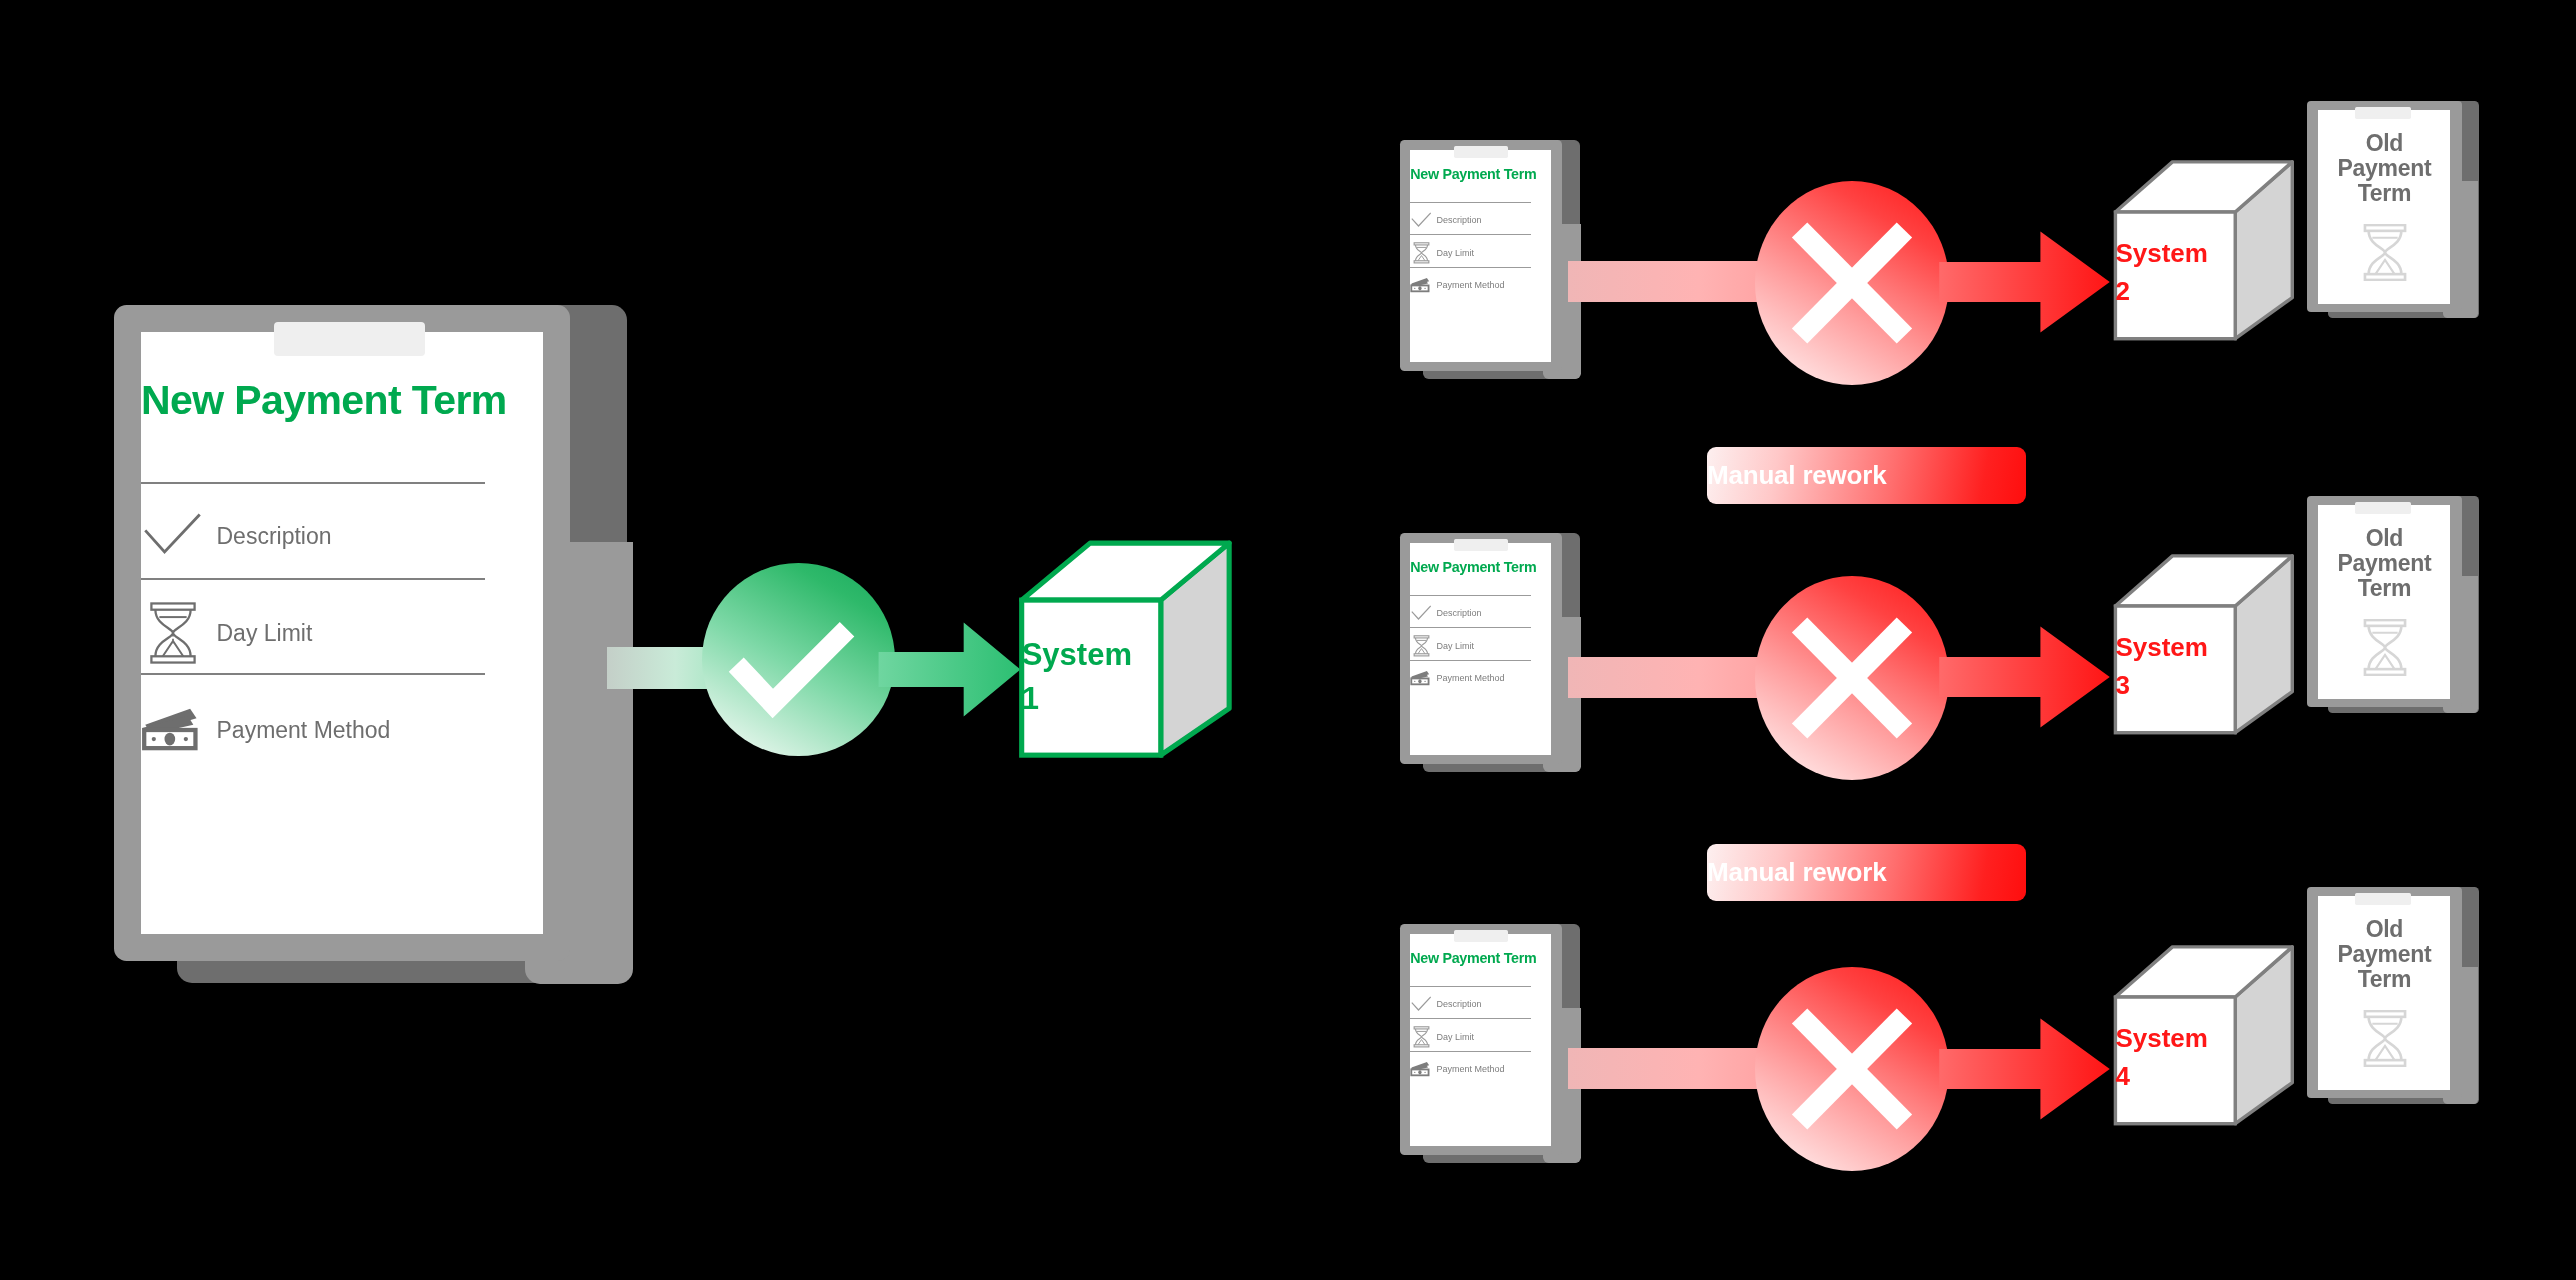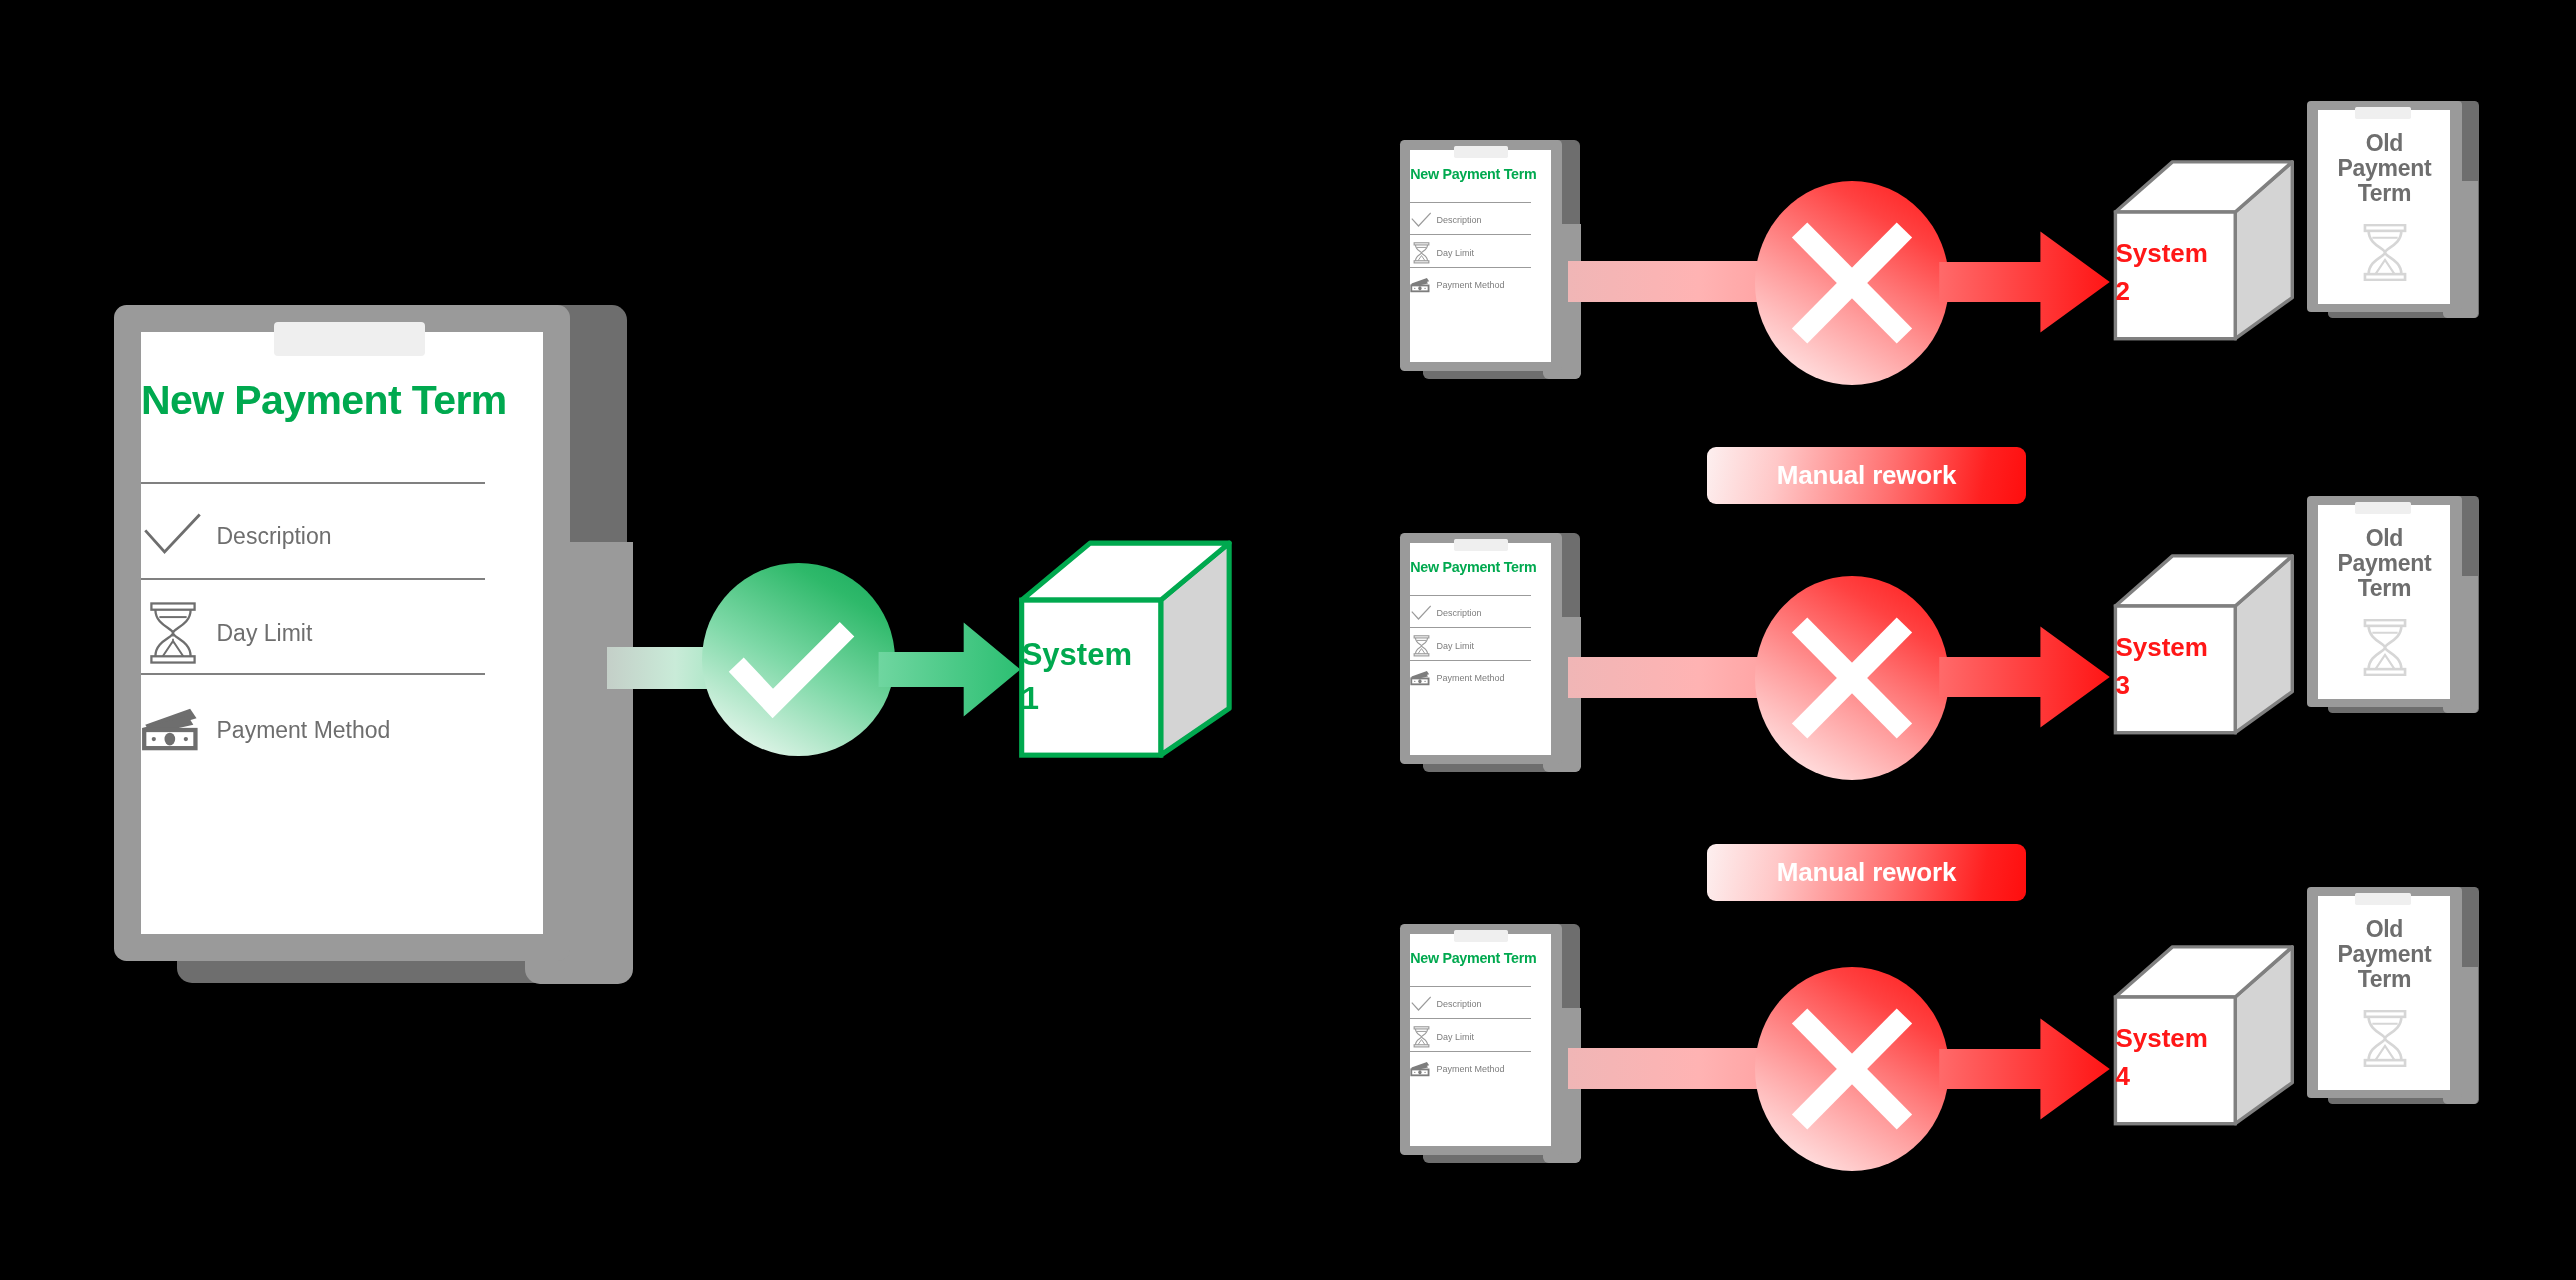--- a/index.html
+++ b/index.html
@@ -88,21 +88,21 @@
   .conn-green{background:linear-gradient(90deg,#c4cfc8 0%,#c9ebd8 60%,#a8e6c4 100%);}
   .conn-red{background:linear-gradient(90deg,#f0b6b6 0%,#ffb3b3 55%,#ff9a9a 100%);}
 
   .arrow{position:absolute;}
   .arrow svg{display:block;}
 
   
   .rework{
     position:absolute;border-radius:9px;
     background:linear-gradient(100deg,#fdf0f0 0%,#ffc8c8 22%,#ff6e6e 58%,#ff2020 86%,#ff0d0d 100%);
-    display:flex;align-items:center;justify-content:center;
+    display:flex;align-items:center;
   }
   .rework span{
     color:#fff;font-size:26px;font-weight:bold;letter-spacing:-0.2px;white-space:nowrap;
   }
 </style>
 </head>
 <body>
 
 <div class="stage">
 

